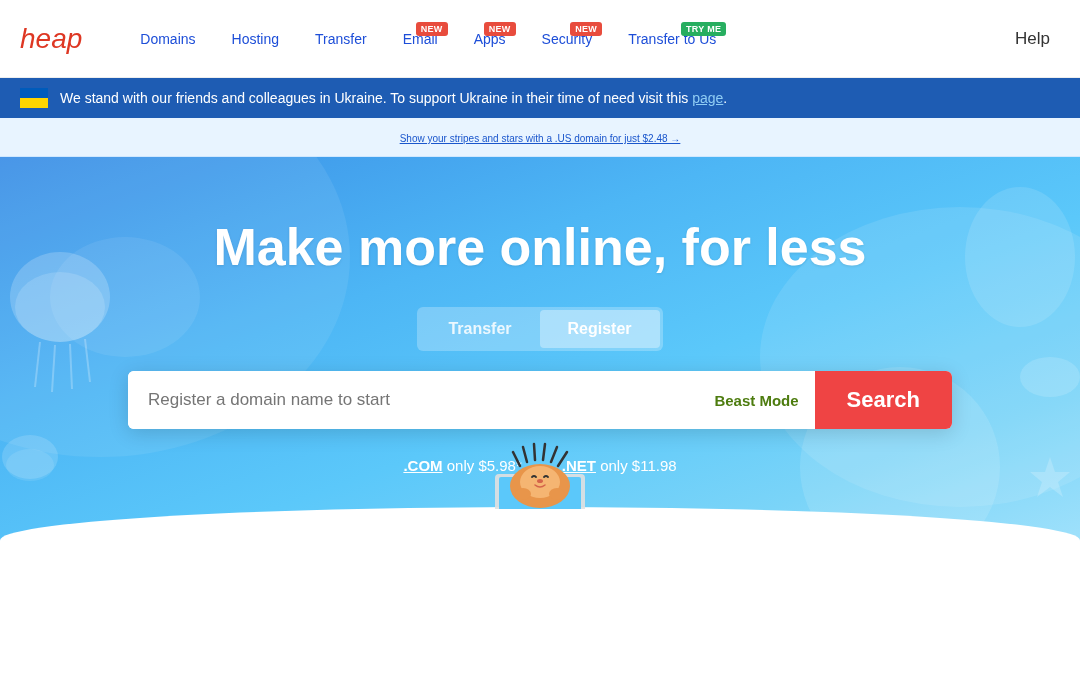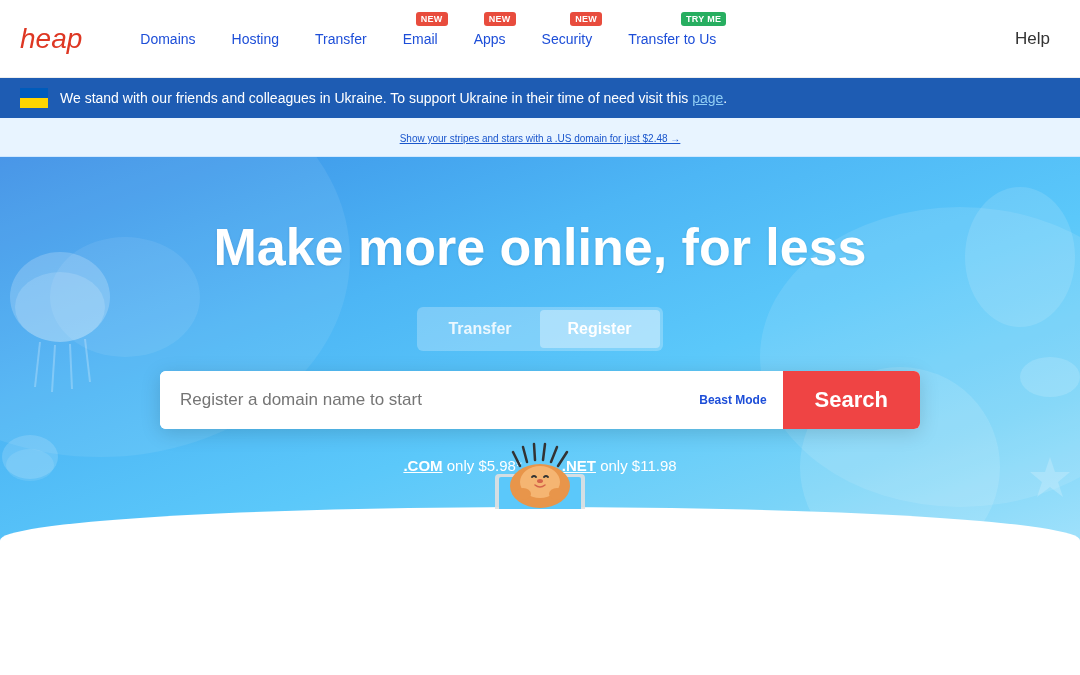--- a/index.html
+++ b/index.html
@@ -39,21 +39,21 @@
       height: 78px;
       justify-content: center;
     }
     .nav-item-label {
       font-size: 14px;
       color: #1d4ed8;
       font-weight: 500;
     }
     .nav-badge {
       position: absolute;
-      top: 12px;
+      top: 22px;
       right: 8px;
       font-size: 9px;
       font-weight: 700;
       padding: 2px 5px;
       border-radius: 3px;
       text-transform: uppercase;
       letter-spacing: 0.3px;
     }
     .badge-new {
       background: #e84c3d;
@@ -204,43 +204,43 @@
       color: #fff;
     }
     .tab-btn.inactive {
       background: transparent;
       color: rgba(255,255,255,0.85);
     }
 
     
     .search-container {
       display: flex;
-      width: 760px;
+      width: 824px;
       height: 58px;
       background: #fff;
       border-radius: 6px;
       overflow: hidden;
       position: relative;
       z-index: 2;
       box-shadow: 0 4px 20px rgba(0,0,0,0.15);
     }
     .search-input {
       flex: 1;
       border: none;
       outline: none;
       font-size: 17px;
       padding: 0 20px;
       color: #999;
     }
     .beast-mode {
       display: flex;
       align-items: center;
       padding: 0 16px;
-      color: #1d4ed8;
-      font-size: 12px;
+      color: #4d7c0f;
+      font-size: 15px;
       font-weight: 600;
       cursor: pointer;
       white-space: nowrap;
     }
     .search-btn {
       background: #ef4444;
       color: #fff;
       border: none;
       padding: 0 32px;
       font-size: 22px;

